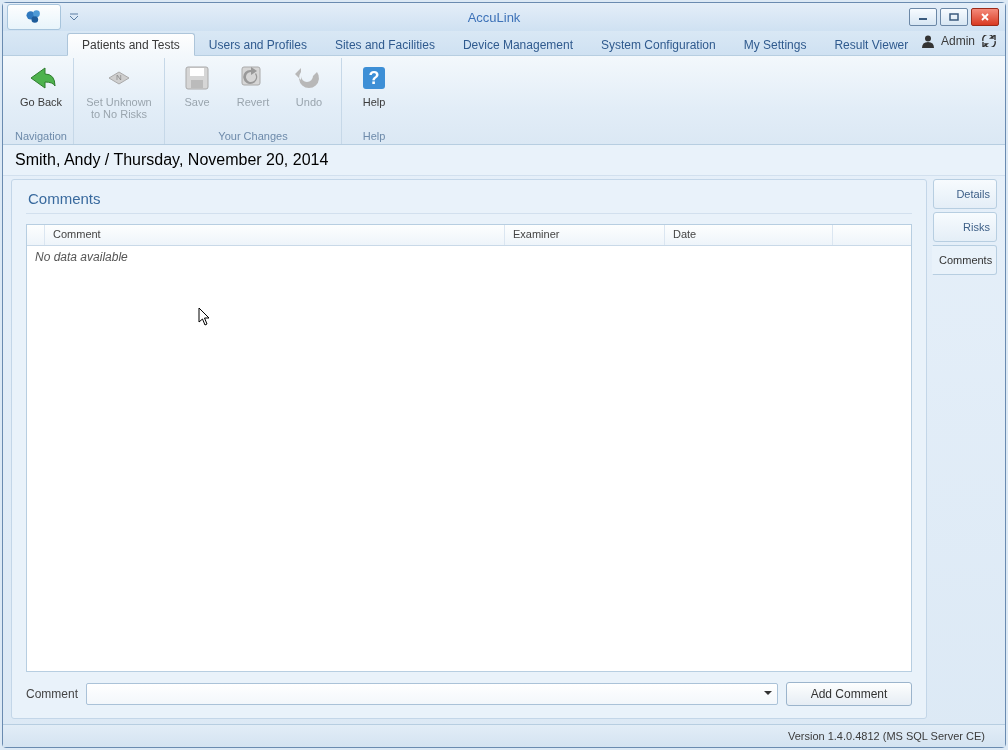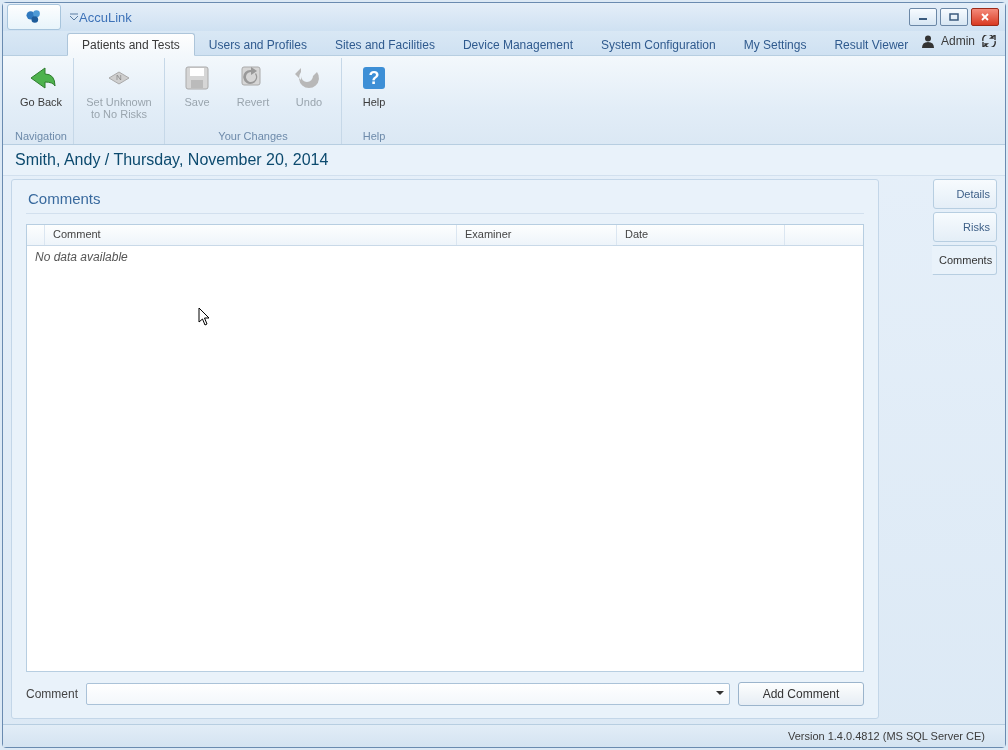--- a/index.html
+++ b/index.html
@@ -38,21 +38,21 @@
     position: relative;
   }
   .app-logo svg { width: 20px; height: 20px; }
   .qat-drop {
     margin-left: 8px;
     width: 10px; height: 10px;
     border: none;
   }
   .title-text {
     flex: 1;
-    text-align: left;
+    text-align: center;
     color: #3d72b8;
     font-size: 13px;
   }
   .win-btns { display: flex; gap: 3px; margin-right: 2px; }
   .win-btn {
     width: 26px; height: 16px;
     border: 1px solid #6b87a6;
     border-radius: 2px;
     background: linear-gradient(#f7fbff, #d7e6f3);
     display: flex; align-items: center; justify-content: center;
@@ -137,32 +137,31 @@
   .group-label {
     font-size: 11px;
     color: #6d8aaa;
     padding: 2px 0 2px 0;
   }
 
   
   .breadcrumb {
     padding: 6px 12px;
     font-size: 16px;
-    color: #0c4a6e;
+    color: #000000;
     background: #e9f2fa;
     border-bottom: 1px solid #d2e0ee;
   }
 
   
   .content {
     position: absolute;
     top: 176px;
     left: 8px; right: 8px; bottom: 28px;
     display: flex;
-    gap: 48px;
   }
   .main-panel {
     flex: 1;
     background: #e9f2fa;
     border: 1px solid #c3d6e8;
     border-radius: 3px;
     position: relative;
     padding: 10px 14px 12px 14px;
     box-sizing: border-box;
     margin-right: 6px;

